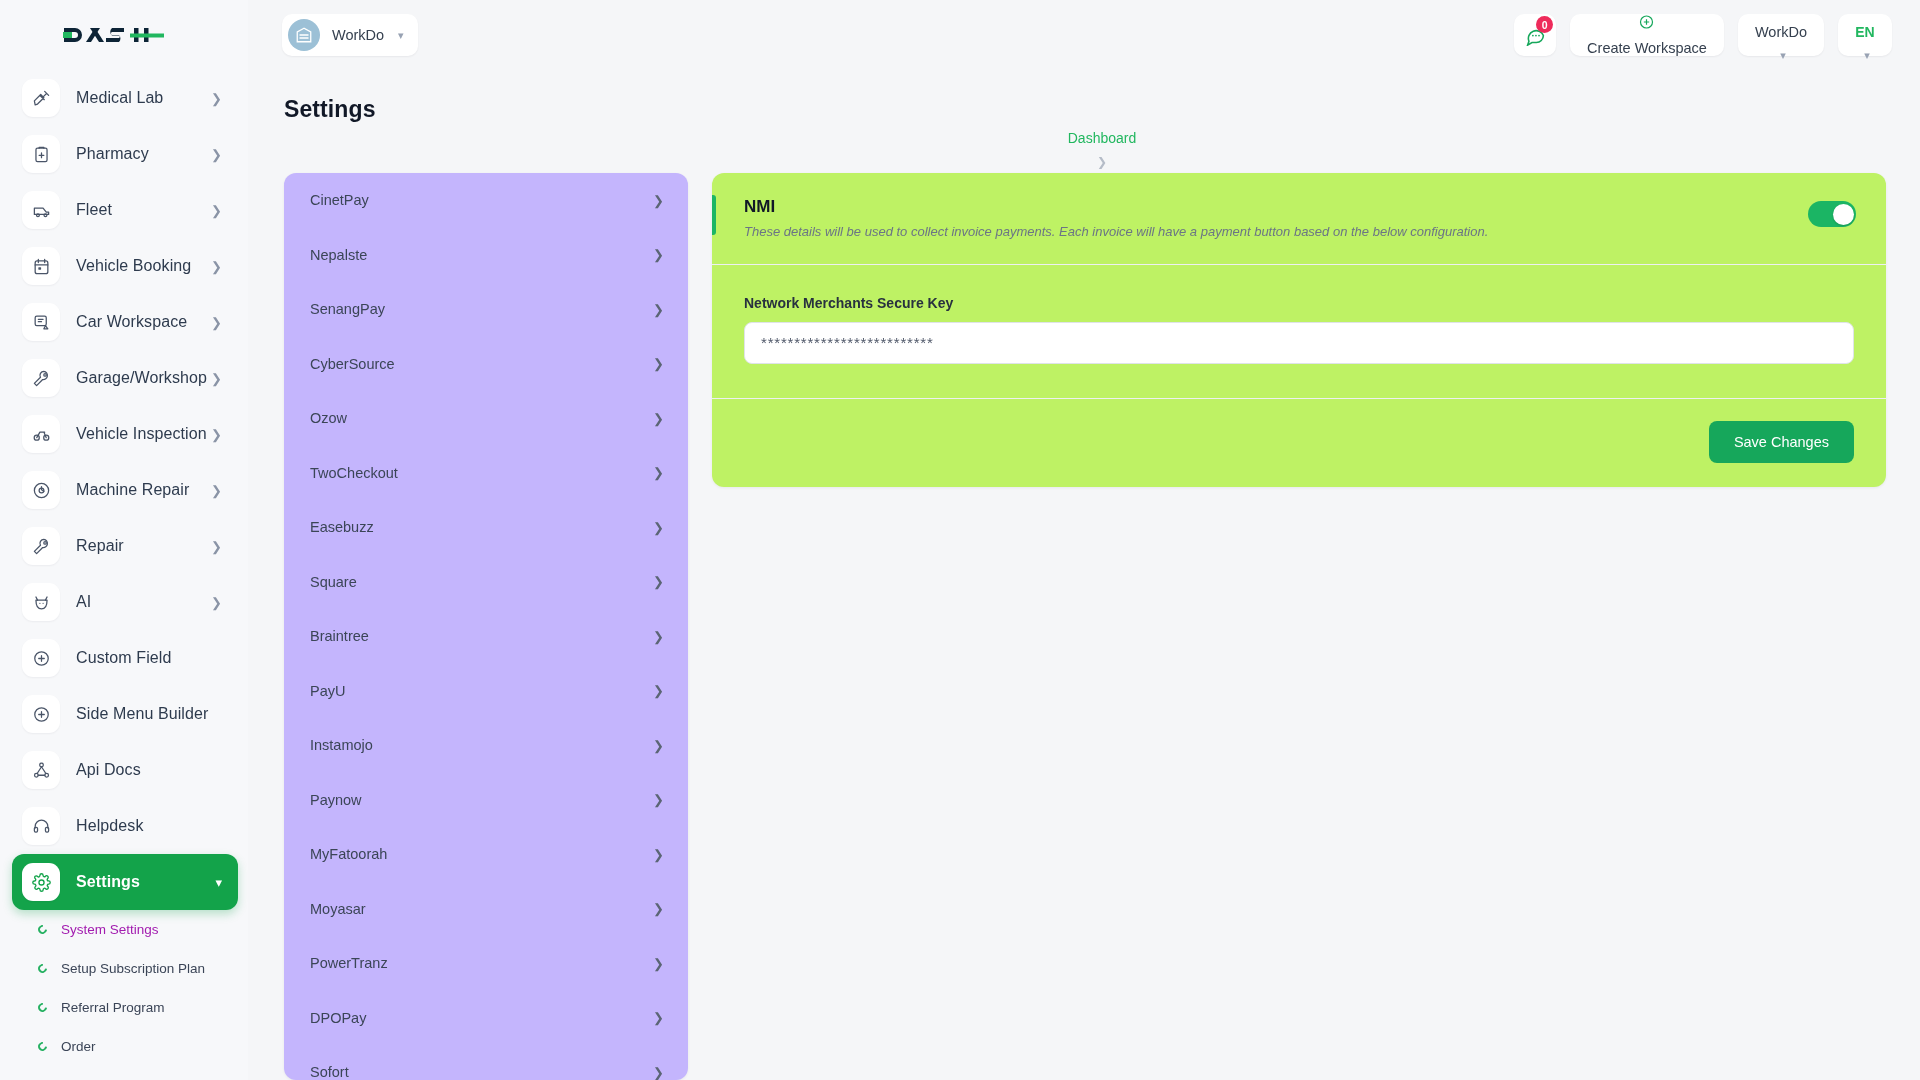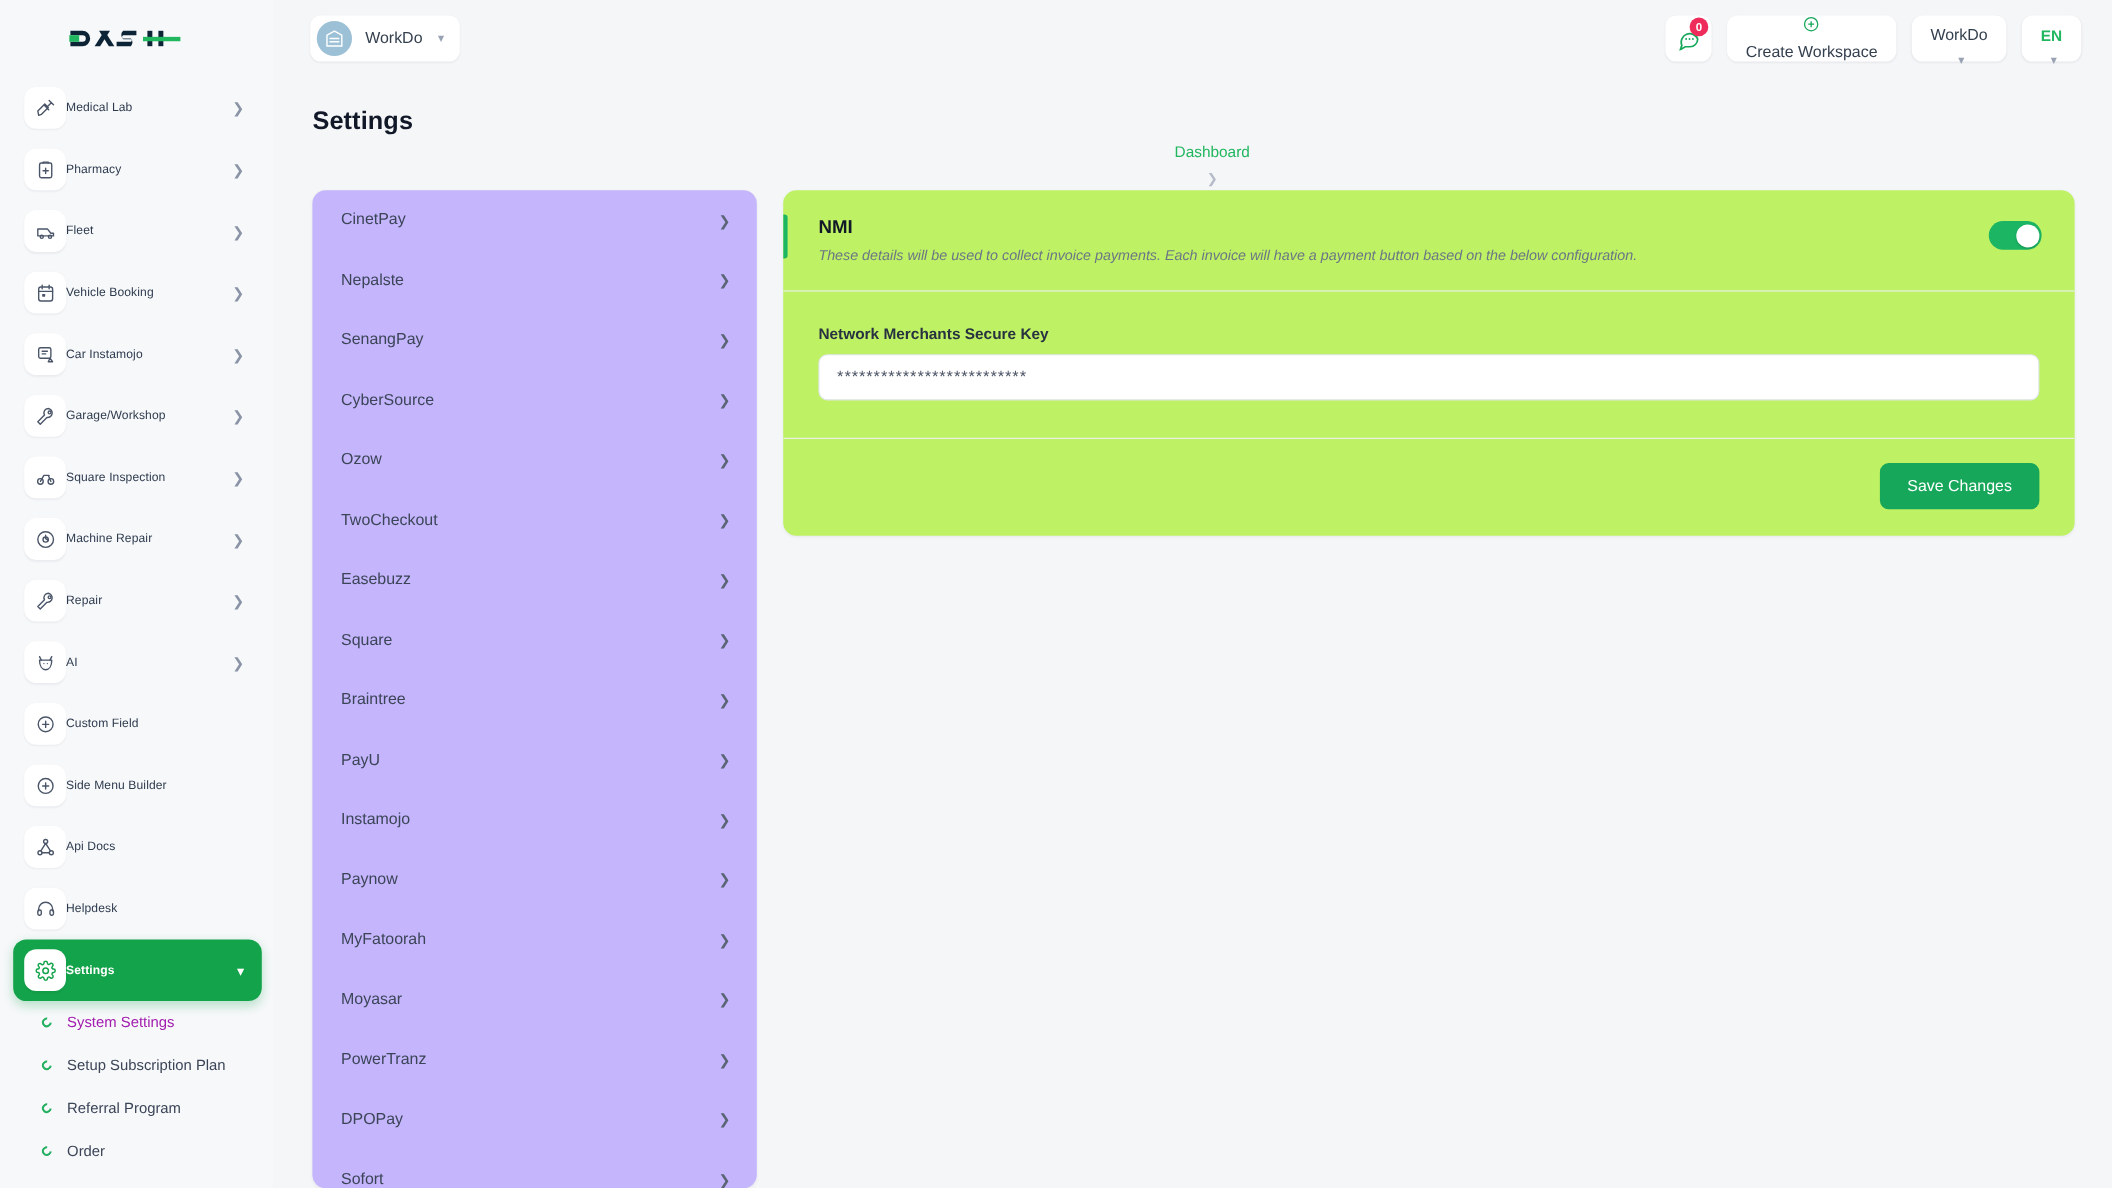--- a/index.html
+++ b/index.html
@@ -42,21 +42,22 @@
   .nav-icon-box {
     width: 38px; height: 38px;
     background: #ffffff;
     border-radius: 11px;
     display: flex; align-items: center; justify-content: center;
     box-shadow: 0 1px 2px rgba(16,24,40,0.05);
     flex: 0 0 38px;
   }
   .nav-icon-box svg { display: block; }
   .nav-label {
-    font-size: 11px;
+    margin-left: 16px;
+    font-size: 16px;
     color: #2e3b4e;
     white-space: nowrap;
     letter-spacing: .1px;
   }
   .nav-caret {
     position: absolute; right: 16px;
     color: #8a94a6;
     font-size: 13px;
     line-height: 1;
   }
@@ -337,42 +338,42 @@
         <span class="nav-caret">❯</span>
       </div>
       <div class="nav-item">
         <span class="nav-icon-box">
           <svg width="19" height="19" viewBox="0 0 24 24" fill="none" stroke="#4a5568" stroke-width="1.6" stroke-linecap="round" stroke-linejoin="round">
             <rect x="4" y="4" width="14" height="12" rx="2"></rect>
             <path d="M8 8h6M8 11h4"></path>
             <path d="M17 16l3 4h-5z"></path>
           </svg>
         </span>
-        <span class="nav-label">Car Instamojo</span>
+        <span class="nav-label">Car Workspace</span>
         <span class="nav-caret">❯</span>
       </div>
       <div class="nav-item">
         <span class="nav-icon-box">
           <svg width="19" height="19" viewBox="0 0 24 24" fill="none" stroke="#4a5568" stroke-width="1.6" stroke-linecap="round" stroke-linejoin="round">
             <path d="M15 3a5 5 0 0 0-4.3 7.5L3 18.2 5.8 21l7.7-7.7A5 5 0 1 0 15 3z"></path>
             <circle cx="16.5" cy="7.5" r="1.6"></circle>
           </svg>
         </span>
         <span class="nav-label">Garage/Workshop</span>
         <span class="nav-caret">❯</span>
       </div>
       <div class="nav-item">
         <span class="nav-icon-box">
           <svg width="19" height="19" viewBox="0 0 24 24" fill="none" stroke="#4a5568" stroke-width="1.6" stroke-linecap="round" stroke-linejoin="round">
             <circle cx="6" cy="16" r="3.2"></circle>
             <circle cx="18" cy="16" r="3.2"></circle>
             <path d="M6 16l4-7h5l3 7M10 9h6"></path>
           </svg>
         </span>
-        <span class="nav-label">Square Inspection</span>
+        <span class="nav-label">Vehicle Inspection</span>
         <span class="nav-caret">❯</span>
       </div>
       <div class="nav-item">
         <span class="nav-icon-box">
           <svg width="19" height="19" viewBox="0 0 24 24" fill="none" stroke="#4a5568" stroke-width="1.6" stroke-linecap="round" stroke-linejoin="round">
             <circle cx="12" cy="12" r="9"></circle>
             <path d="M12 7v4l3 2"></path>
             <circle cx="12" cy="12" r="3"></circle>
           </svg>
         </span>

